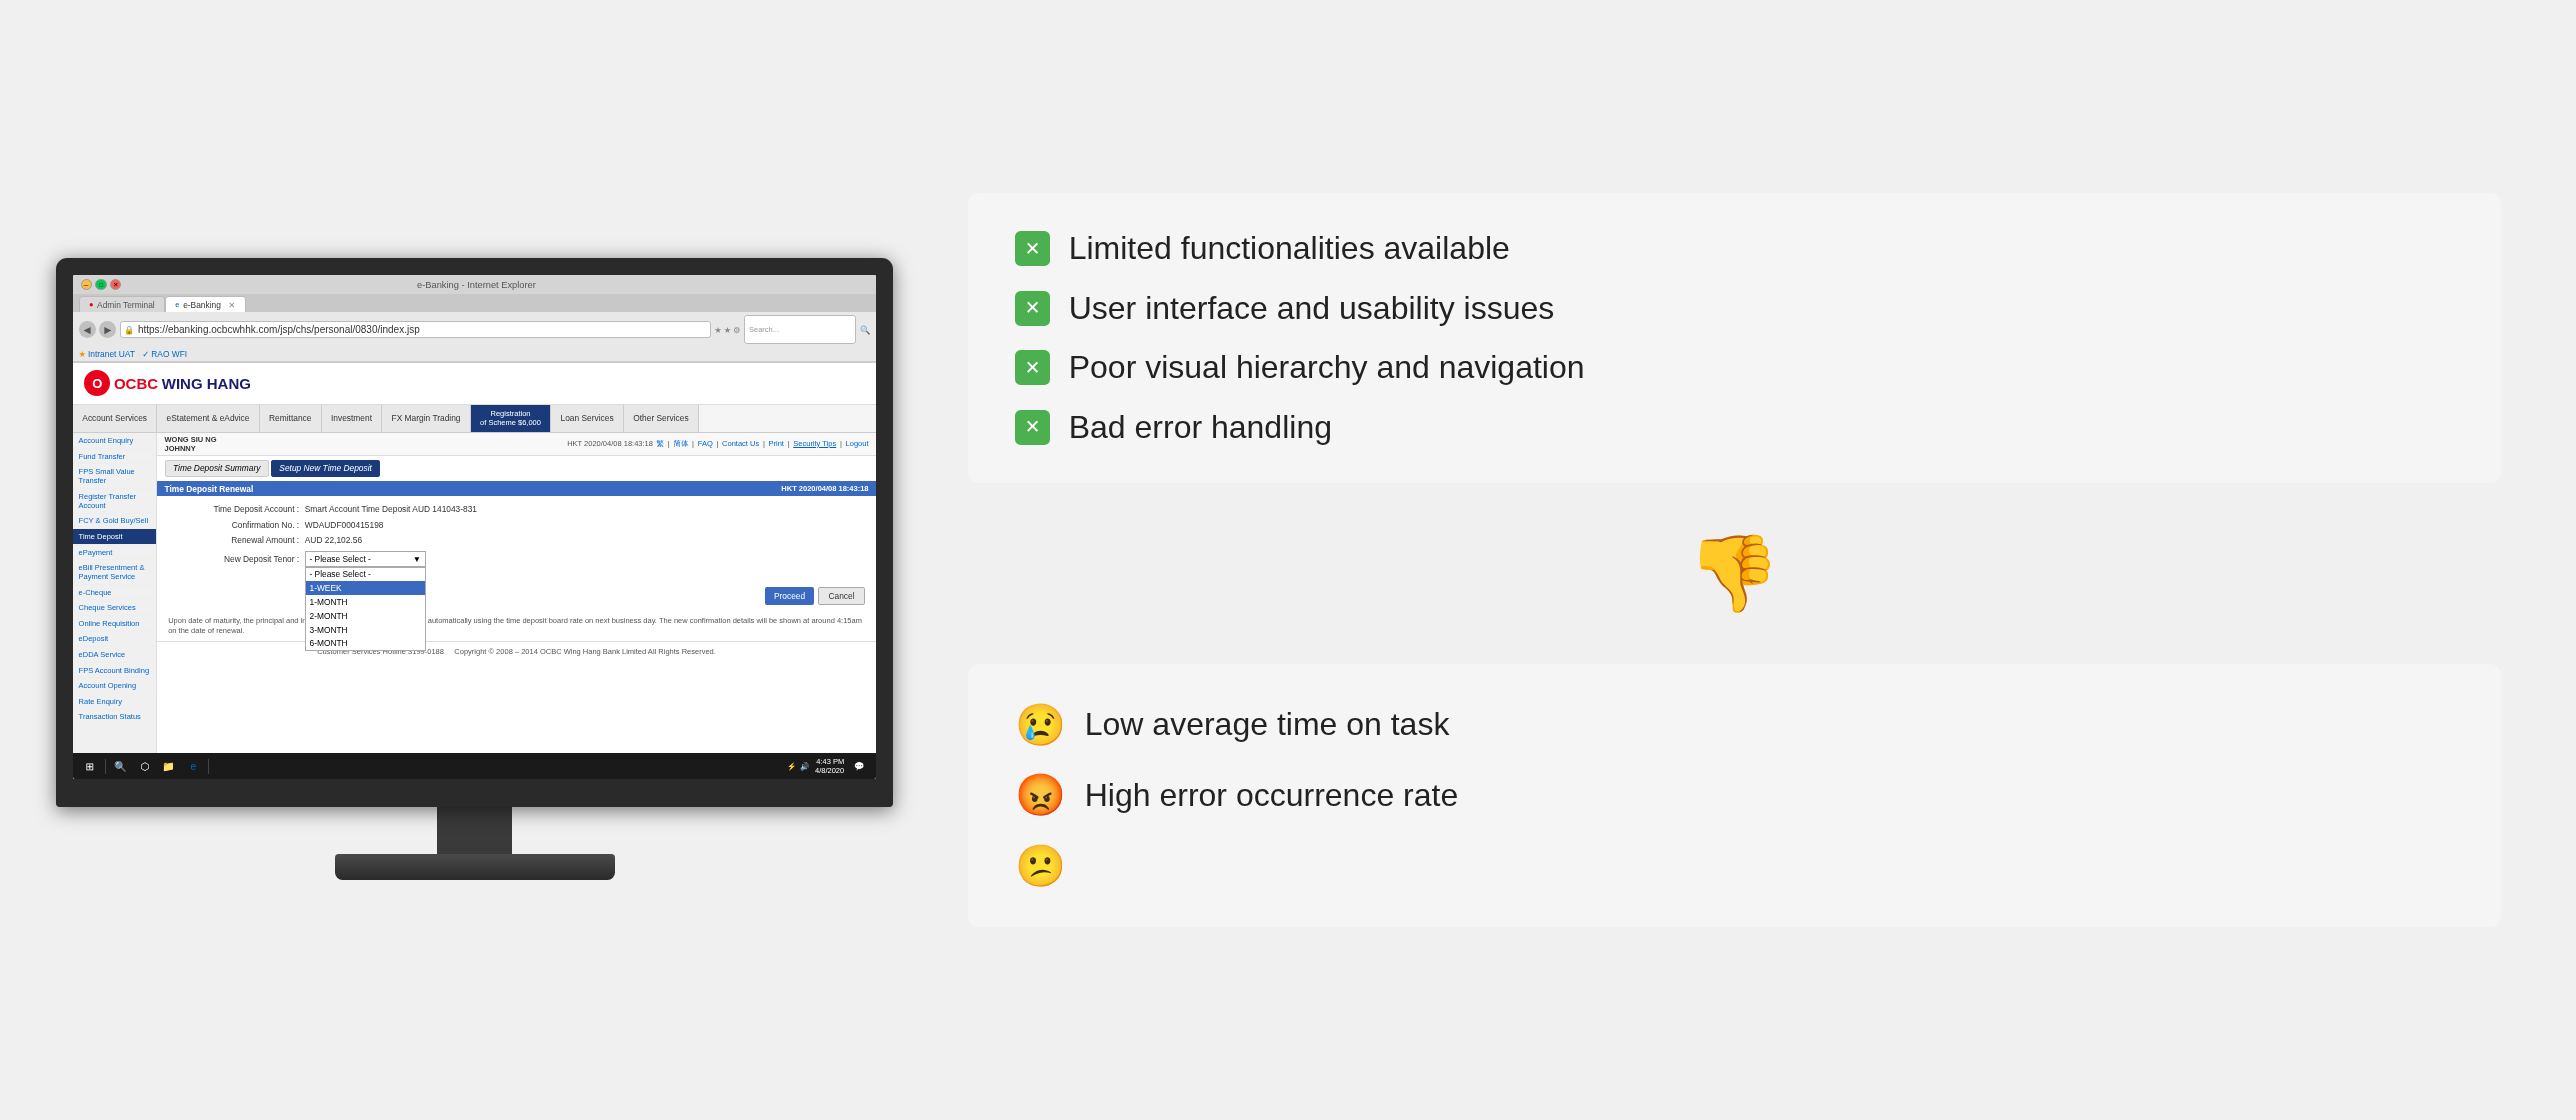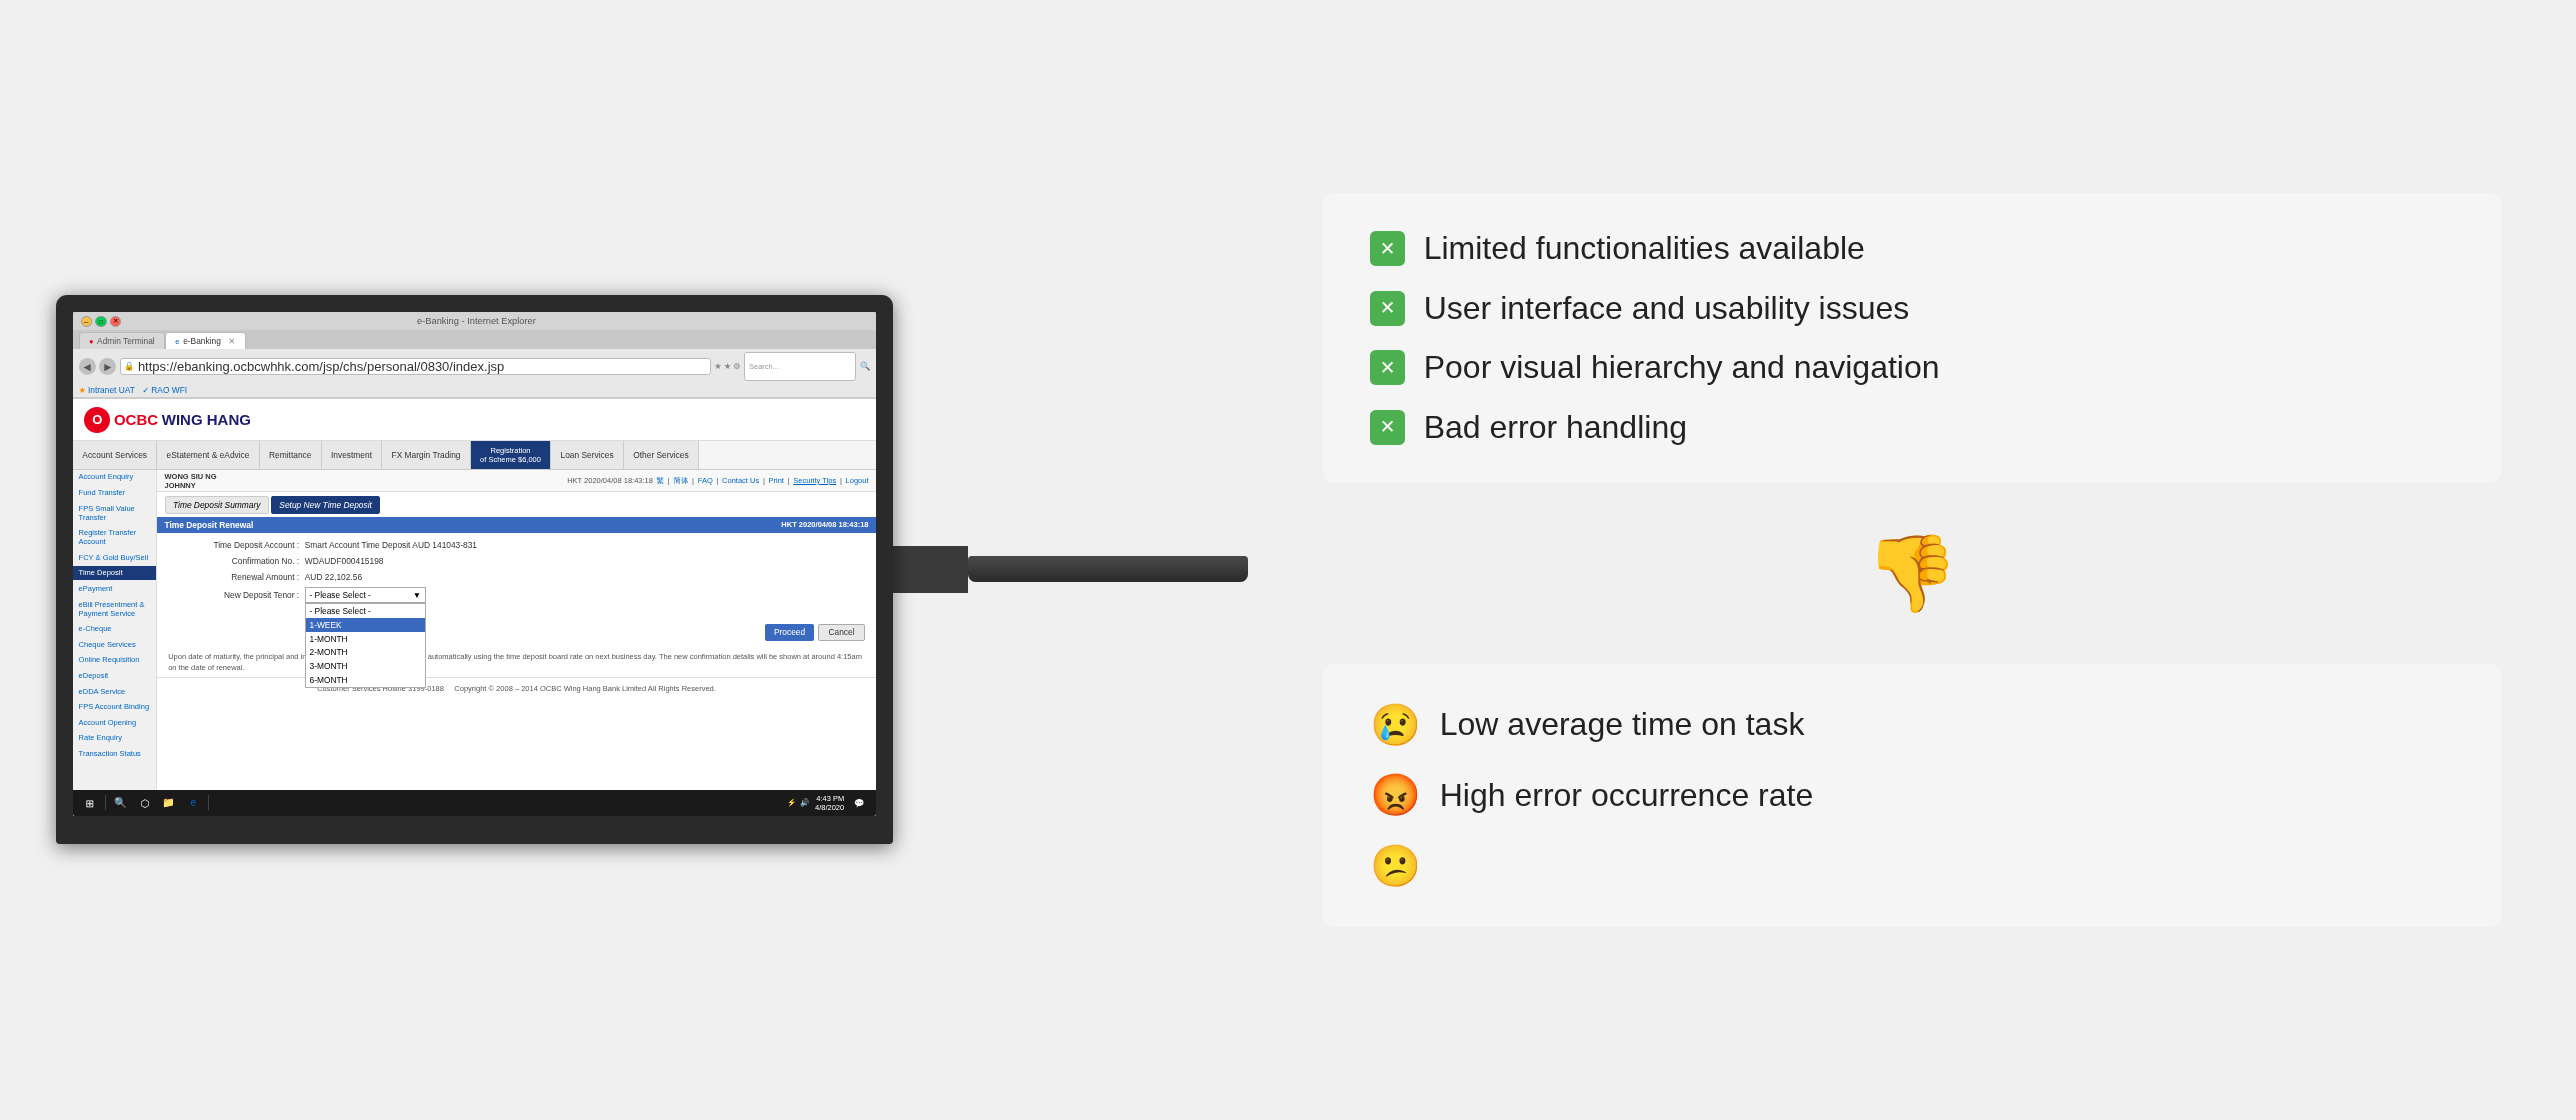--- a/index.html
+++ b/index.html
@@ -11,21 +11,21 @@
       display: flex;
       flex-direction: row;
       align-items: center;
       justify-content: flex-start;
       overflow: hidden;
     }
 
     
     .monitor-wrapper {
       display: flex;
-      flex-direction: row;
+      flex-direction: column;
       align-items: center;
       margin-left: 56px;
       margin-top: 18.7px;
     }
 
     .monitor-bezel {
       background: #2a2a2a;
       border-radius: 11.2px 11.2px 3.7px 3.7px;
       padding: 17px 17px 28px 17px;
       box-shadow: 0 3.7px 18.7px rgba(0,0,0,0.5);
@@ -604,21 +604,21 @@
             <span>e-Banking</span>
             <span style="margin-left:3.7px; color:#888; font-size:8.4px;">✕</span>
           </div>
         </div>
 
         <div class="browser-nav">
           <div class="nav-btn">◀</div>
           <div class="nav-btn">▶</div>
           <div class="address-bar">
             <span style="color:#888; margin-right:2.8px;">🔒</span>
-            <span style="font-size:13px;">https://ebanking.ocbcwhhk.com/jsp/chs/personal/0830/index.jsp</span>
+            <span style="font-size:10px;">https://ebanking.ocbcwhhk.com/jsp/chs/personal/0830/index.jsp</span>
           </div>
           <div style="display:flex; align-items:center; gap:1.9px; color:#888; font-size:8.4px;">
             <span>★</span>
               <span>★</span>
               <span>⚙</span>
           </div>
           <div class="search-bar">
             <span style="color:#999; font-size:7.5px;">Search...</span>
           </div>
           <div style="font-size:8.4px; color:#888;">🔍</div>

